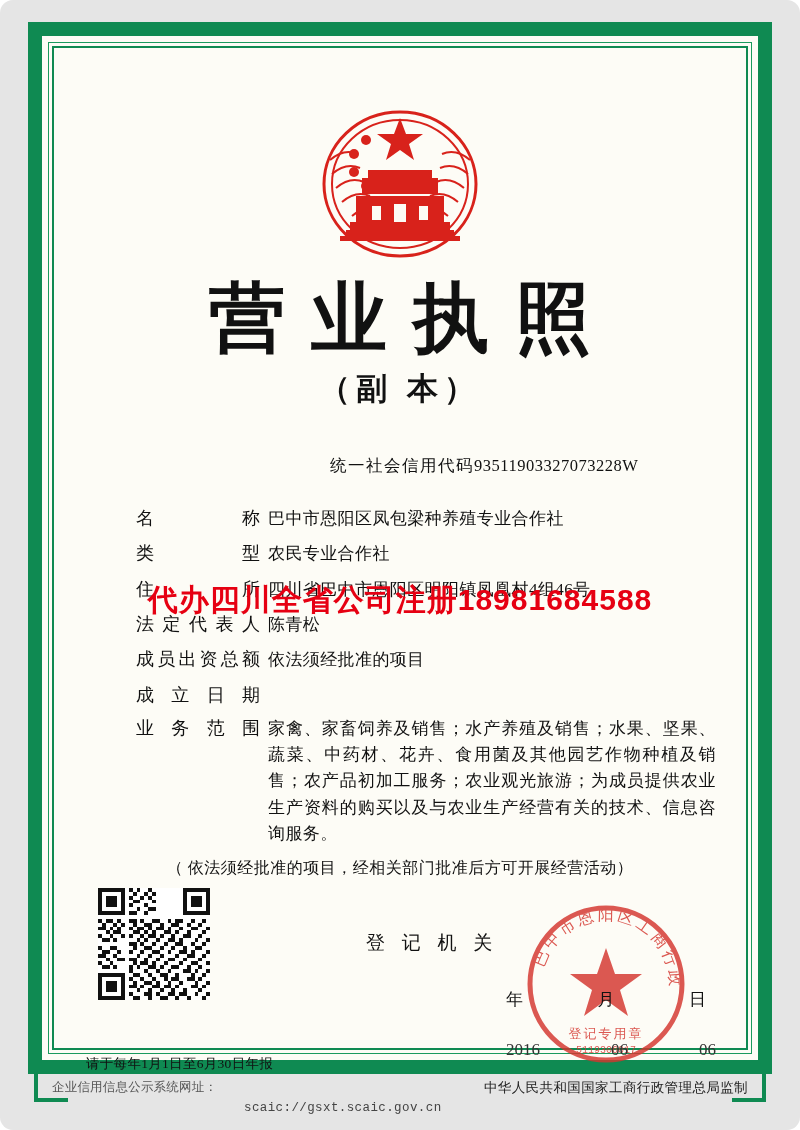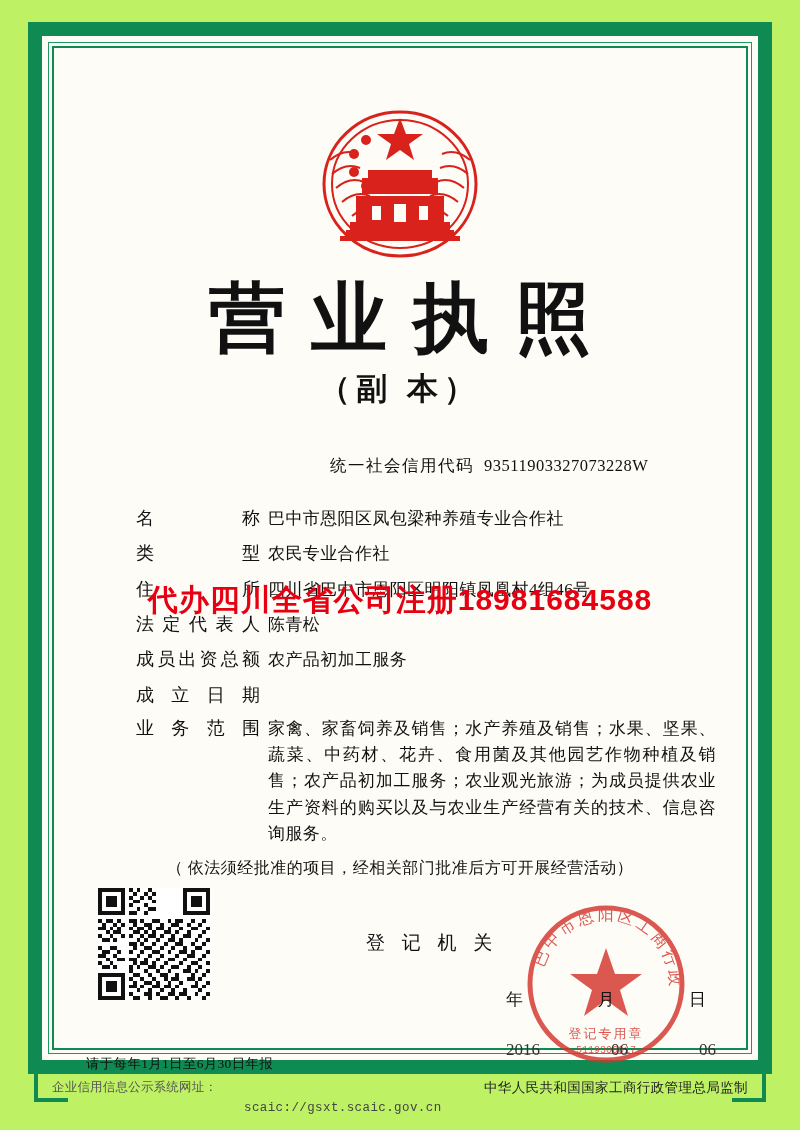--- a/index.html
+++ b/index.html
@@ -5,22 +5,23 @@
   * { box-sizing: border-box; }
   html, body {
     margin: 0; padding: 0;
     width: 800px; height: 1130px;
     background: #ffffff;
     font-family: "Liberation Serif", "DejaVu Serif", serif;
   }
   #page {
     position: relative;
     width: 800px; height: 1130px;
-    background: #bef264;
+    background: #e5e5e5;
     overflow: hidden;
+    border-radius: 13px;
   }
 
   
   .border-outer {
     position: absolute;
     left: 28px; top: 22px;
     width: 744px; height: 1052px;
     border: 14px solid #0f8a52;
     background:
       repeating-linear-gradient(90deg,
@@ -91,21 +92,20 @@
   .credit-line {
     position: absolute;
     left: 330px; top: 455px;
     font-size: 16.5px;
     color: #111;
     white-space: nowrap;
     letter-spacing: 1.5px;
   }
   .credit-line .code {
     letter-spacing: 0.5px;
-    margin-left: 10px;
     font-family: "Liberation Serif", "DejaVu Serif", serif;
     text-align: right;
   }
 
   
   .fields {
     position: absolute;
     left: 136px; top: 506px;
     width: 580px;
   }
@@ -328,21 +328,21 @@
 
     <div class="field-row">
       <div class="field-label">
         <span>成</span>
         <span>员</span>
         <span>出</span>
         <span>资</span>
         <span>总</span>
         <span>额</span>
       </div>
-      <div class="field-value">农产品初加工服务</div>
+      <div class="field-value">依法须经批准的项目</div>
     </div>
 
     <div class="field-row">
       <div class="field-label">
         <span>成</span>
         <span>立</span>
         <span>日</span>
         <span>期</span>
       </div>
     </div>

